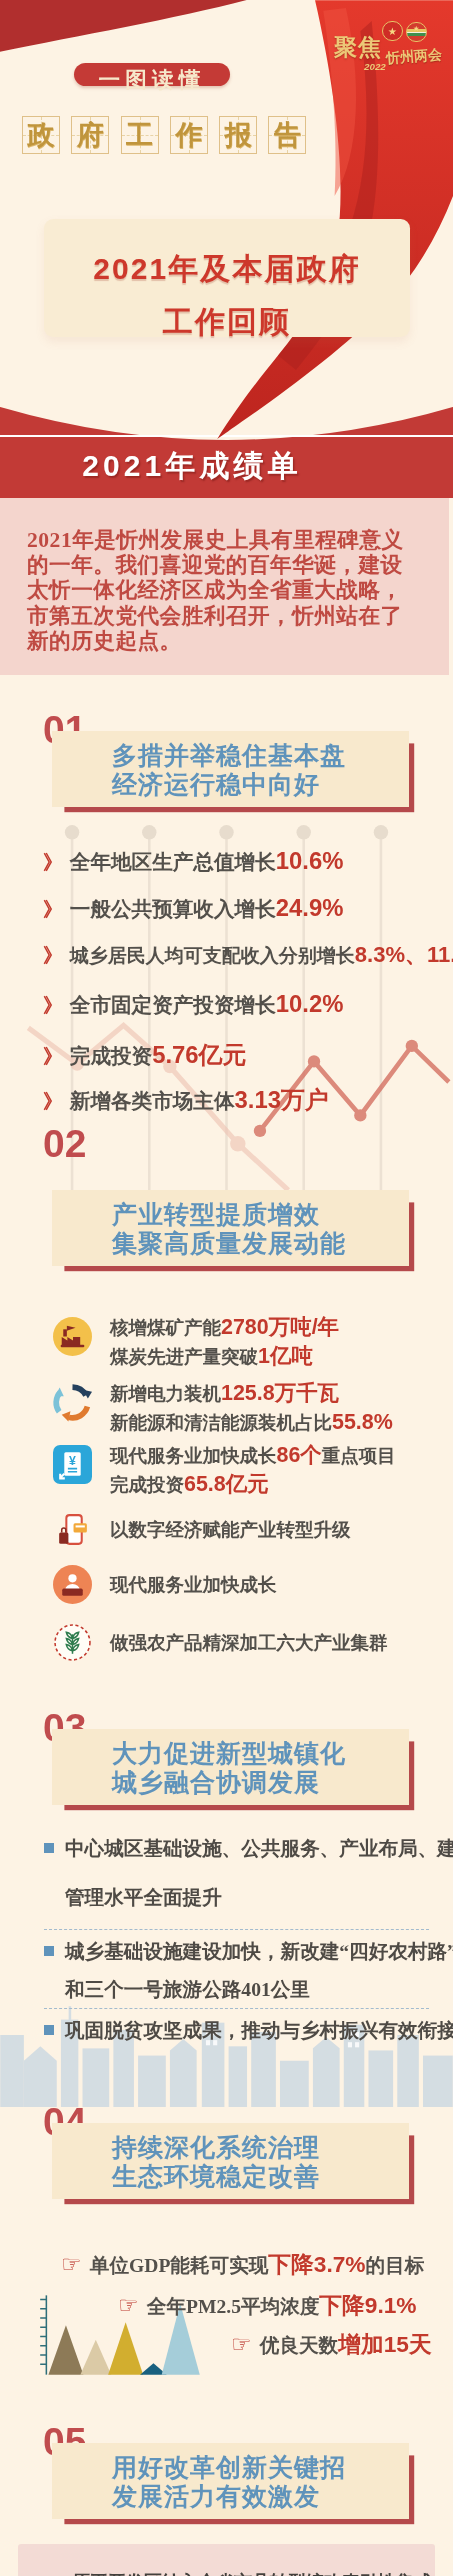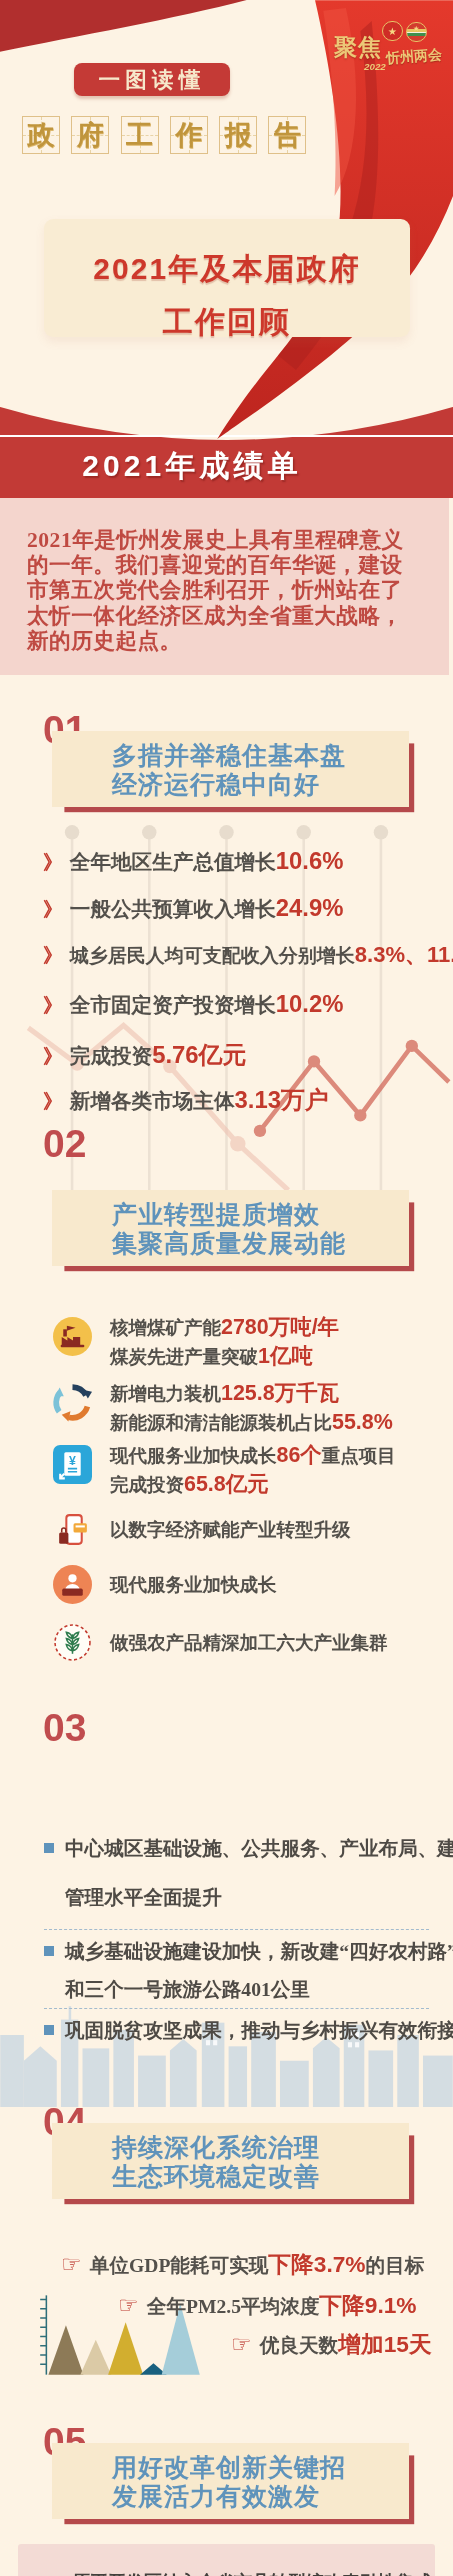--- a/index.html
+++ b/index.html
@@ -15,21 +15,21 @@
   .emblem{position:absolute;width:20.6px;height:20.6px;border-radius:50%;display:flex;align-items:center;justify-content:center;
           font-size:10.3px;color:#f6d883;border:1px solid #e7c267}
   .emblem.nat{left:52px;top:2.1px;background:#cf2d26}
   .emblem.cpp{left:76px;top:3.1px;background:linear-gradient(180deg,#d23c2e 34%,#e8c55f 34% 50%,#f4f0e2 50% 56%,#3f8f4e 56% 72%,#d23c2e 72%)}
   .emblem.cpp span{font-size:7.2px;margin-top:-7.2px}
   .fz-main{position:absolute;left:4.1px;top:17.5px;font:900 23px/1 "Liberation Serif",serif;color:#ecc877;
            text-shadow:0 1px 1.5px rgba(120,30,10,.5);letter-spacing:1px}
   .fz-year{position:absolute;left:34px;top:43px;font:700 italic 9.8px/1 "Liberation Sans",sans-serif;color:#ecc877}
   .fz-event{position:absolute;left:56px;top:30px;font:900 14px/1 "Liberation Sans",sans-serif;color:#ecc877;
             text-shadow:0 1px 1px rgba(120,30,10,.5);transform:rotate(-4deg)}
-  .badge{position:absolute;left:74px;top:63px;width:156px;height:33px;background:#c43a36;border-radius:8px;z-index:4;
+  .badge{position:absolute;left:74px;top:63px;width:156px;height:23px;background:#c43a36;border-radius:13px;z-index:4;
          color:#f6e8cb;font:900 21.6px/33px "Liberation Sans",sans-serif;text-align:center;letter-spacing:5.2px;
          box-shadow:0 2.1px 3.1px rgba(150,50,30,.25)}
   .calli{position:absolute;left:22px;top:116px;z-index:4;display:flex;gap:11.3px}
   .cbox{position:relative;width:38px;height:38px;border:1px solid #dfc089;display:flex;align-items:center;justify-content:center}
   .cbox::before{content:"";position:absolute;left:0;right:0;top:50%;border-top:0.5px dashed #e8d3a6}
   .cbox::after{content:"";position:absolute;top:0;bottom:0;left:50%;border-left:0.5px dashed #e8d3a6}
   .cbox span{position:relative;z-index:1;font:700 27px/1 "Liberation Serif",serif;color:#c0953d;
              text-shadow:0.5px 0.5px 0 #dcb66a}
   .title-card{position:absolute;left:44px;top:219px;width:366px;height:118px;background:#f9ecd3;border-radius:9.3px;z-index:4;
               text-align:center;padding-top:23px;box-shadow:0 4.1px 9.3px rgba(190,120,90,.10)}
@@ -151,22 +151,22 @@
       <path d="M0,0 Q440,128 880,0 Z" fill="#fdf3e4"></path>
     </svg>
     <div class="band-line"></div>
     <div class="band-title">2021年成绩单</div>
   </div>
 
   <div class="intro">
     <div class="intro-text">
         <div class="tl">2021年是忻州发展史上具有里程碑意义</div>
         <div class="tl">的一年。我们喜迎党的百年华诞，建设</div>
+        <div class="tl">太忻一体化经济区成为全省重大战略，</div>
         <div class="tl">市第五次党代会胜利召开，忻州站在了</div>
-        <div class="tl">太忻一体化经济区成为全省重大战略，</div>
         <div class="tl">新的历史起点。</div>
       </div>
   </div>
 
   <div class="sec-num" style="top:710px">01</div>
   <div class="sec-panel" style="top:731px">
     <div class="sec-title">多措并举稳住基本盘</div>
     <div class="sec-title">经济运行稳中向好</div>
   </div>
 
@@ -319,20 +319,24 @@
         </svg>
     </span>
     <div class="s2-text mid">
         <div>
           <div class="tl"><span>做强农产品精深加工六大产业集群</span></div>
         </div>
       </div>
   </div>
 
   <div class="sec-num" style="top:1708px">03</div>
+  <div class="sec-panel" style="top:1729px">
+    <div class="sec-title">大力促进新型城镇化</div>
+    <div class="sec-title">城乡融合协调发展</div>
+  </div>
 
   <svg id="skyline" width="453" height="108" viewBox="0 0 880 210">
     <g fill="#cbd8e2" opacity="0.8">
       <rect x="0" y="70" width="46" height="140"></rect>
       <polygon points="46,210 46,120 78,92 110,120 110,210"></polygon>
       <rect x="118" y="40" width="34" height="170"></rect>
         <rect x="133" y="14" width="5" height="30"></rect>
       <rect x="160" y="96" width="52" height="114"></rect>
       <rect x="220" y="60" width="40" height="150"></rect>
       <rect x="268" y="110" width="54" height="100"></rect>

